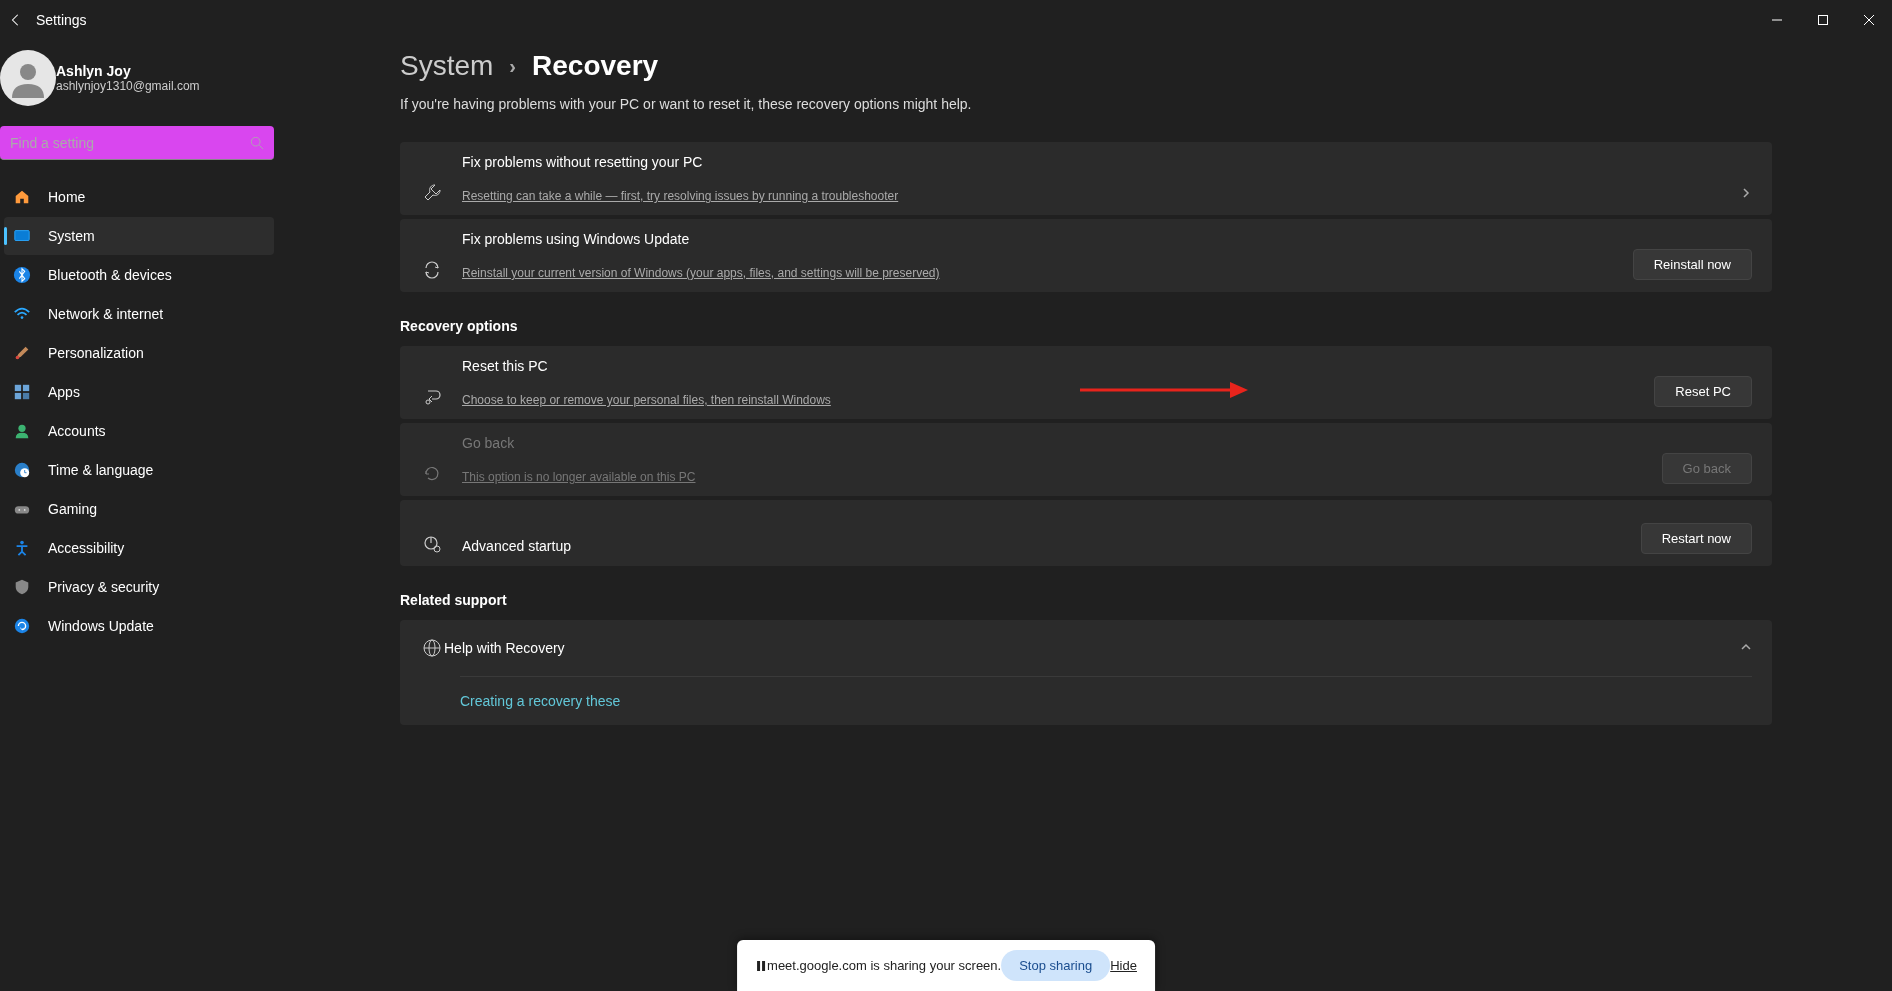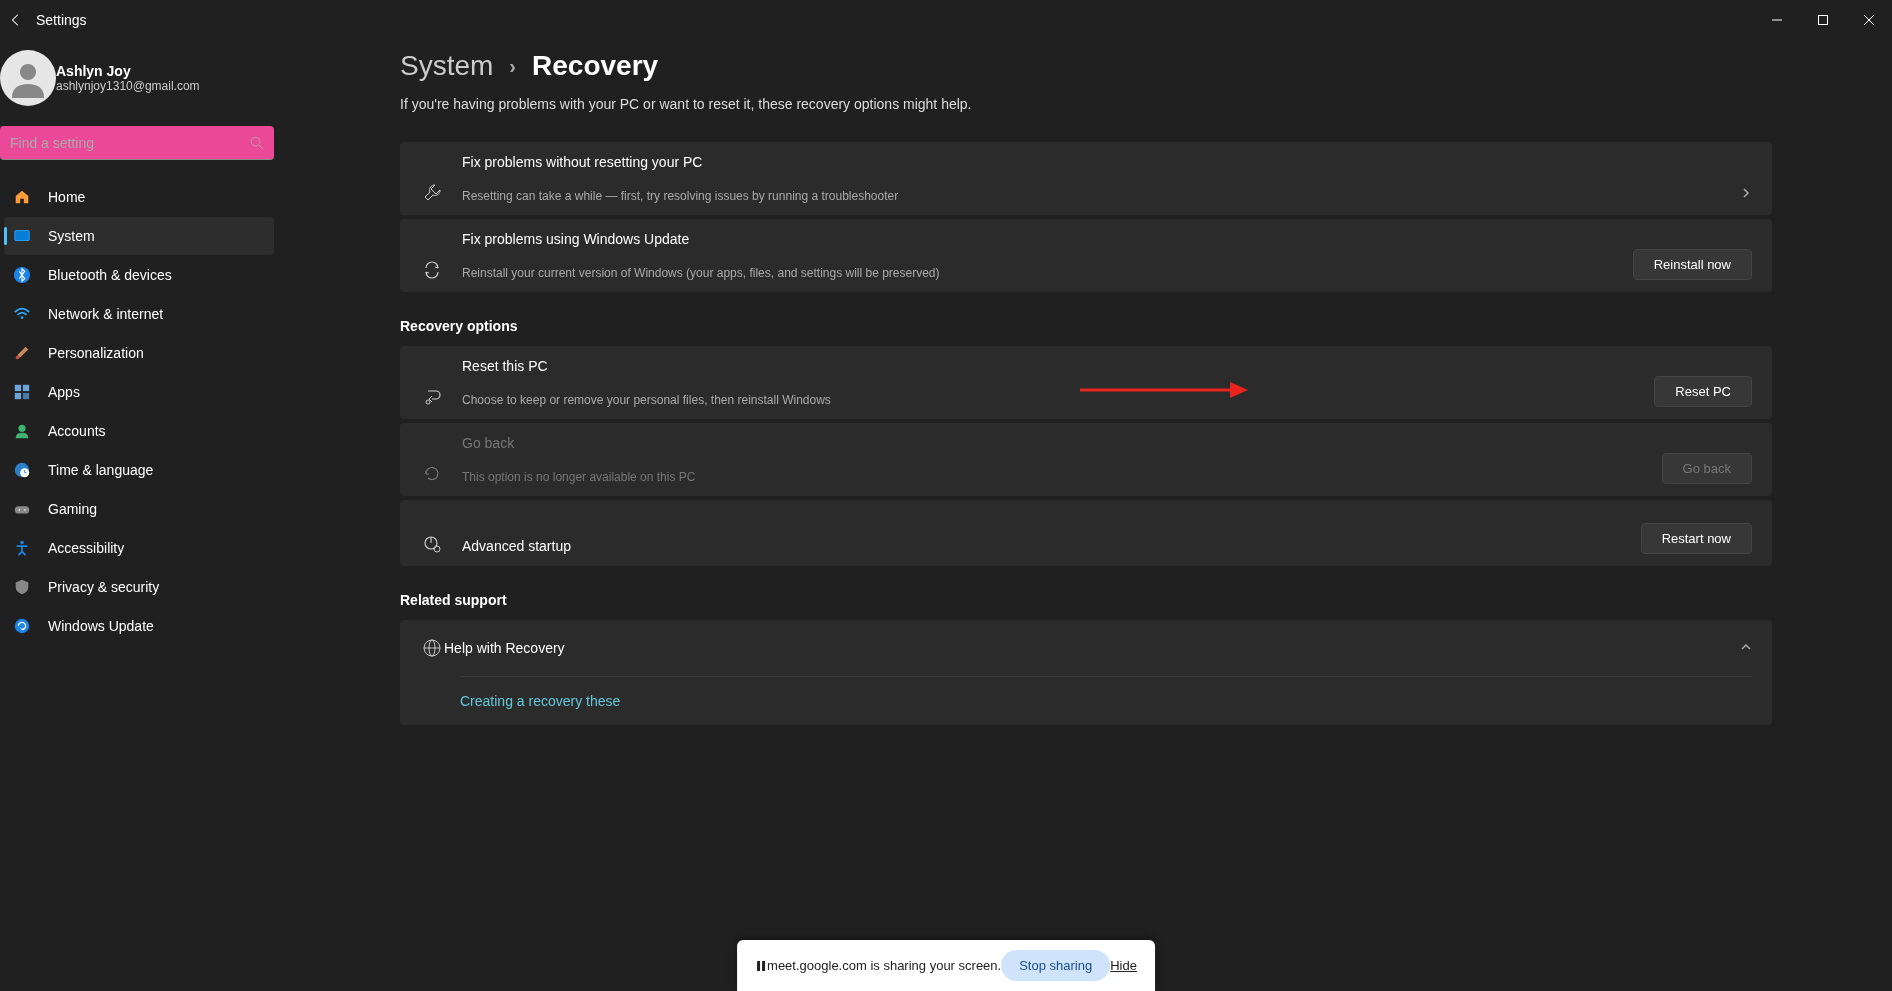--- a/index.html
+++ b/index.html
@@ -19,21 +19,21 @@
 .main { flex: 1; padding: 10px 120px 0 100px; overflow: hidden; }
 
 
 .profile { display: flex; align-items: center; padding: 0 16px 20px 0; }
 .avatar { width: 56px; height: 56px; border-radius: 50%; background: #e6e6e6; display: flex; align-items: center; justify-content: center; }
 .profile-name { font-size: 14px; font-weight: 600; }
 .profile-email { font-size: 12px; color: #ccc; }
 
 
 .search-wrap { padding: 0 26px 12px 0; }
-.search { height: 34px; background: #ec4899; border: none; border-bottom: 1px solid #888; border-radius: 4px; display: flex; align-items: center; padding: 0 10px; }
+.search { height: 34px; background: #d946ef; border: none; border-bottom: 1px solid #888; border-radius: 4px; display: flex; align-items: center; padding: 0 10px; }
 .search input { flex: 1; background: transparent; border: none; color: #fff; font-size: 14px; outline: none; }
 .search input::placeholder { color: #aaa; }
 
 
 .nav { margin-top: 6px; }
 .nav-item { height: 38px; display: flex; align-items: center; gap: 16px; padding: 0 12px 0 8px; margin: 1px 26px 1px 4px; border-radius: 4px; cursor: pointer; font-size: 14px; }
 .nav-item.active { background: #2d2d2d; position: relative; }
 .nav-item.active::before { content: ""; position: absolute; left: 0; top: 10px; bottom: 10px; width: 3px; background: #4cc2ff; border-radius: 2px; }
 .nav-icon { width: 20px; height: 20px; display: flex; align-items: center; justify-content: center; }
 
@@ -42,21 +42,21 @@
 .breadcrumb .parent { color: #ccc; font-weight: 400; cursor: pointer; }
 .breadcrumb .chev { color: #aaa; font-size: 20px; }
 .subtitle { font-size: 14px; color: #ddd; margin-bottom: 30px; }
 
 
 .card { background: #2b2b2b; border-radius: 4px; margin-bottom: 4px; }
 .card-row { display: flex; align-items: flex-end; min-height: 66px; padding: 12px 20px; gap: 18px; }
 .card-icon { width: 24px; display: flex; align-items: center; justify-content: center; flex-shrink: 0; }
 .card-text { flex: 1; }
 .card-title { font-size: 14px; color: #fff; }
-.card-sub { font-size: 12px; color: #aaa; margin-top: 19px; }
+.card-sub { font-size: 12px; color: #aaa; margin-top: 19px; text-decoration: underline; }
 .card.disabled .card-title, .card.disabled .card-sub { color: #777; }
 .card-action { flex-shrink: 0; }
 .btn { background: #373737; border: 1px solid #444; color: #fff; padding: 7px 20px; border-radius: 4px; font-size: 13px; cursor: pointer; }
 .btn:disabled { color: #777; cursor: default; }
 .chevron-right { color: #aaa; }
 .chevron-up { color: #aaa; }
 
 .section-header { font-size: 14px; font-weight: 600; margin: 26px 0 12px 0; }
 
 .help-card { background: #2b2b2b; border-radius: 4px; }

